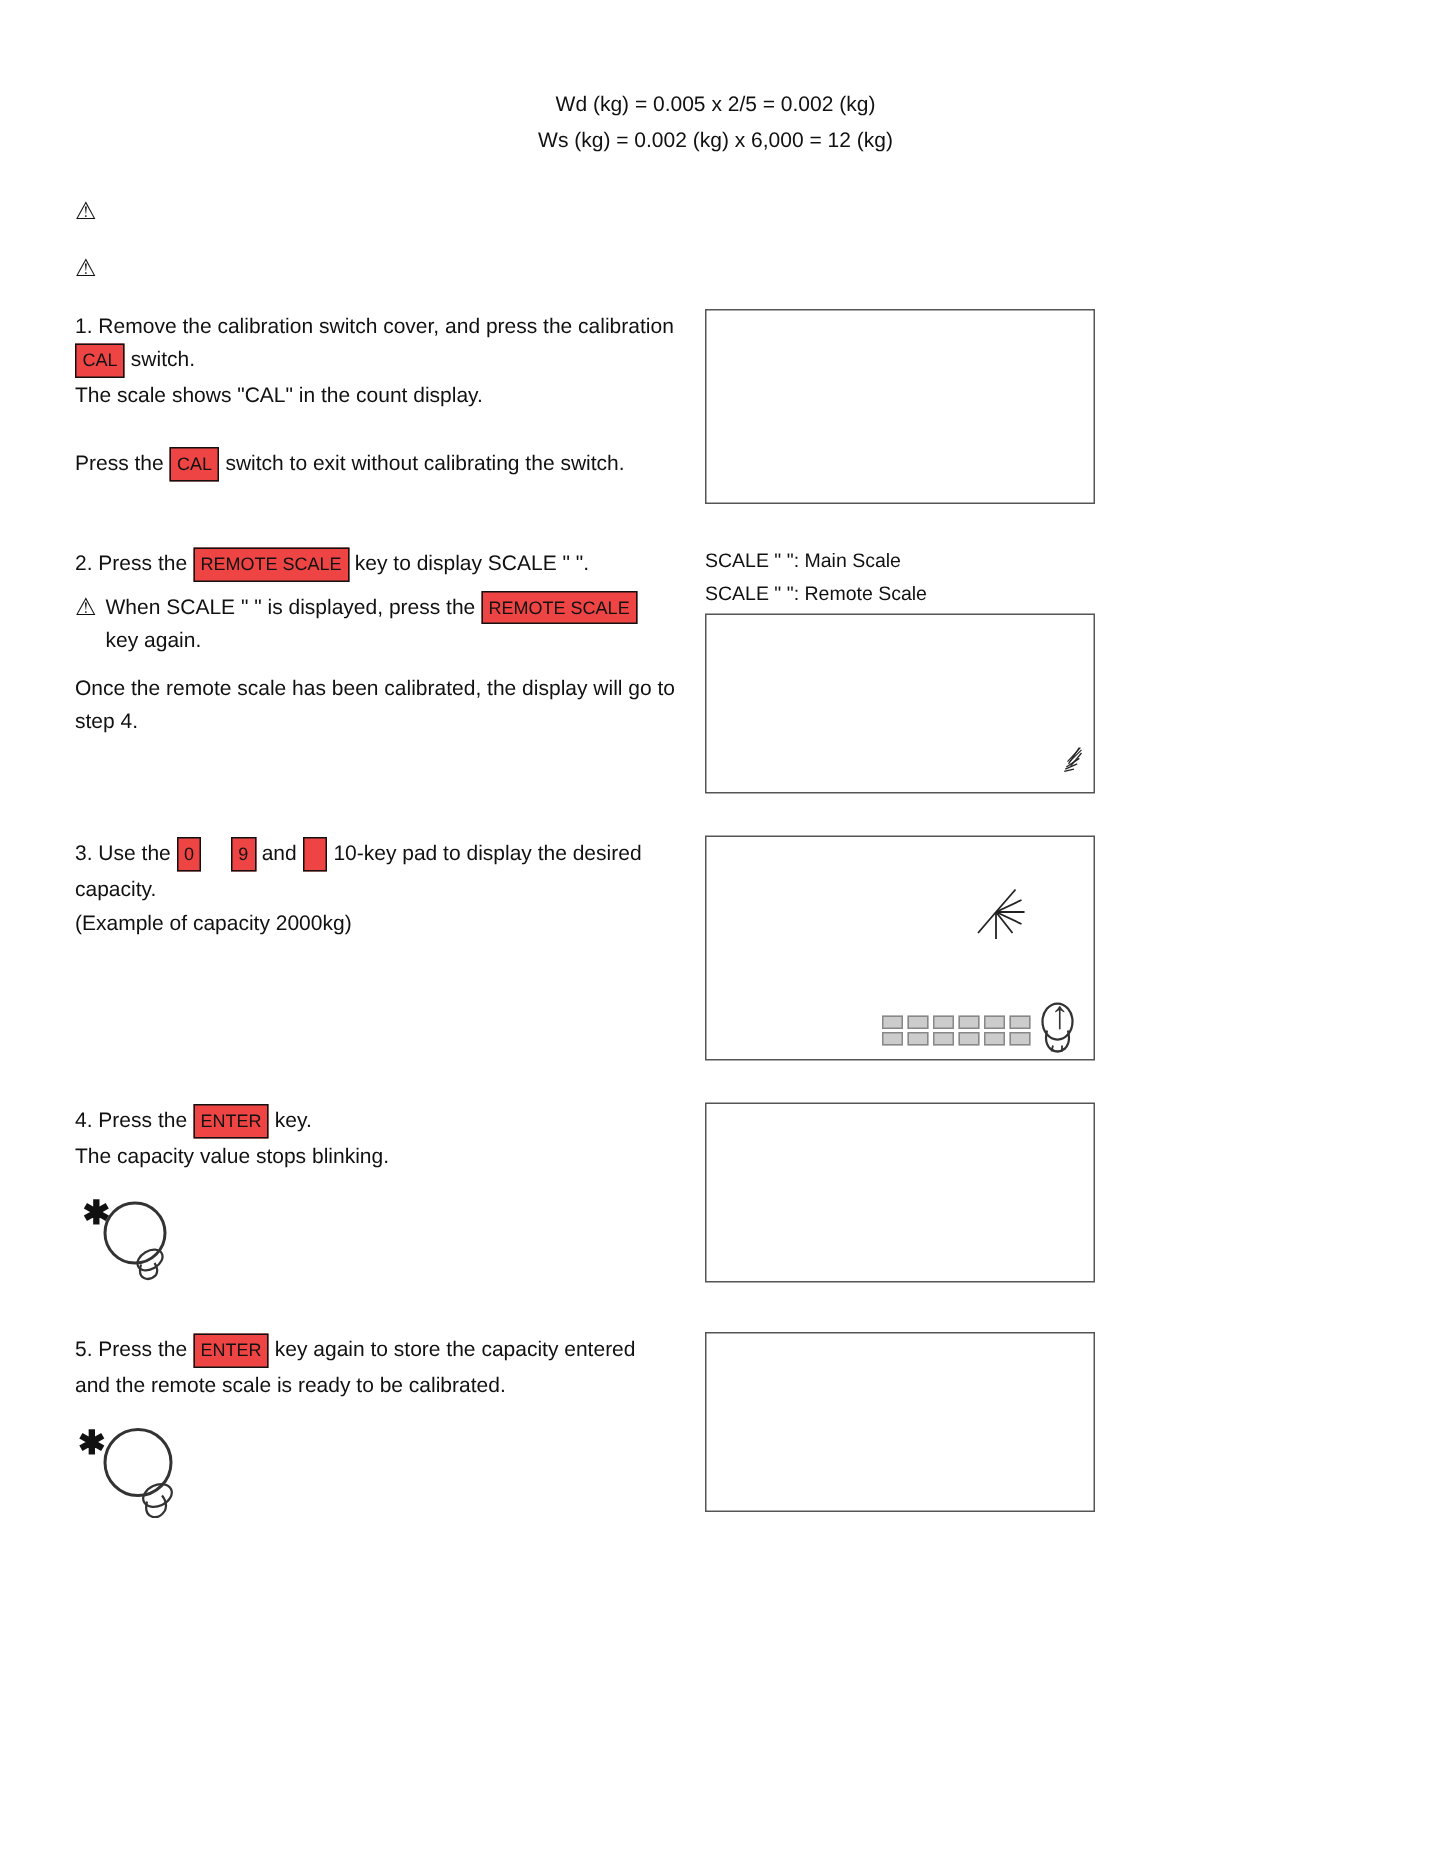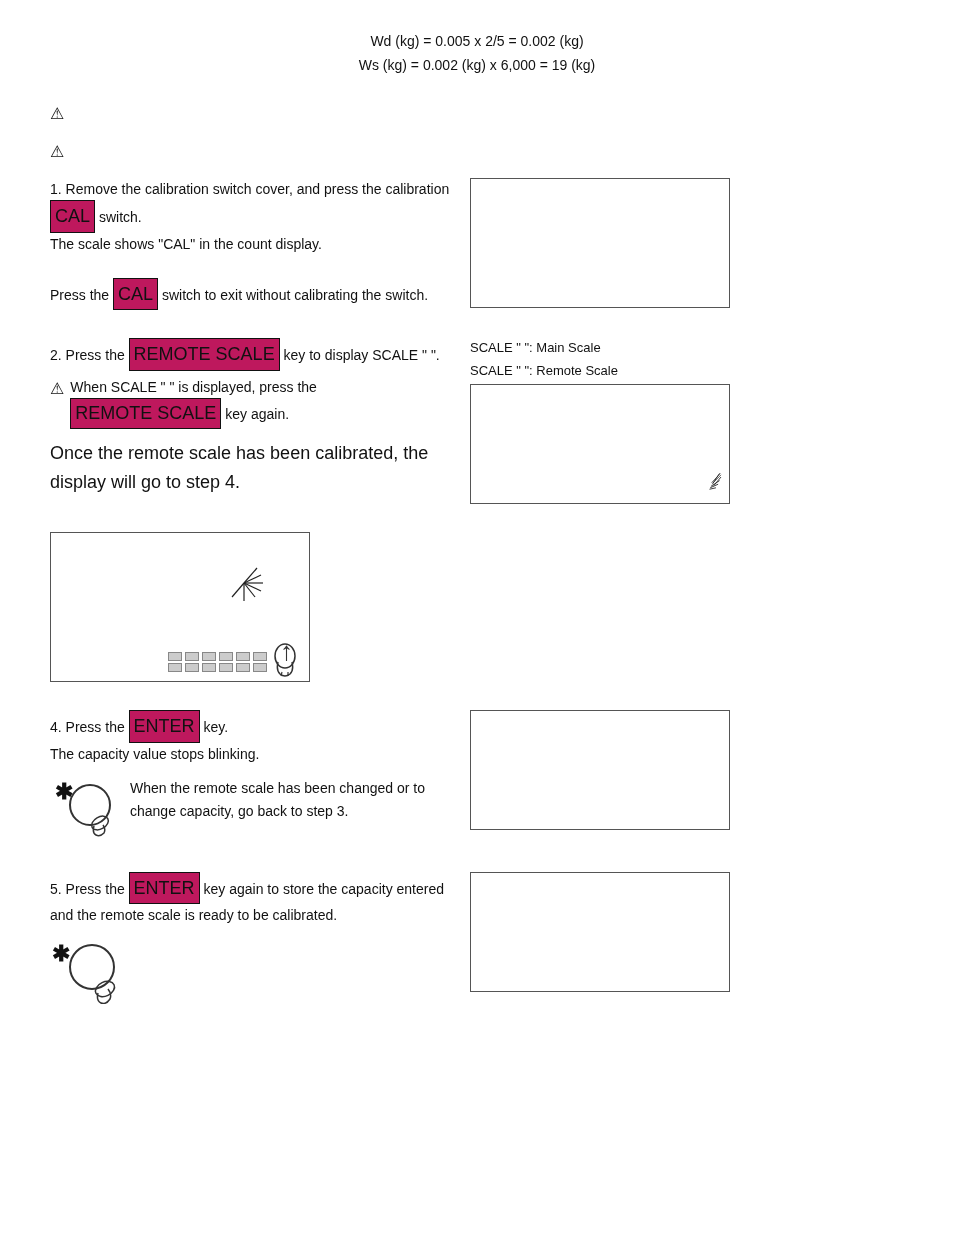--- a/index.html
+++ b/index.html
@@ -11,20 +11,21 @@
       width: 954px;
       min-height: 1235px;
       padding: 30px 50px;
     }
 
     .formula-section {
       text-align: center;
       margin-bottom: 24px;
       font-size: 14px;
       line-height: 1.7;
+      margin-top: 28px;
     }
 
     .warning-block {
       display: flex;
       align-items: flex-start;
       margin-bottom: 14px;
       font-size: 14px;
       line-height: 1.5;
     }
     .warning-icon {
@@ -55,22 +56,22 @@
       display: flex;
       flex-direction: column;
       align-items: flex-start;
     }
 
     kbd {
       display: inline-block;
       border: 1.5px solid #111;
       padding: 1px 4px;
       font-family: Arial, sans-serif;
-      font-size: 18px;
-      background: #be185d;
+      font-size: 12px;
+      background: #ef4444;
       white-space: nowrap;
     }
 
     
     .step1-display {
       width: 260px;
       height: 130px;
       border: 1.5px solid #555;
       background: #fff;
     }
@@ -129,35 +130,35 @@
     .warning-inline {
       display: flex;
       align-items: flex-start;
       font-size: 14px;
       line-height: 1.5;
       margin: 6px 0 6px 0;
     }
 
     .sub-note {
       margin-top: 10px;
-      font-size: 18px;
+      font-size: 14px;
       line-height: 1.6;
     }
 
     
     .flash-svg {
       overflow: visible;
     }
   </style>
 </head>
 <body>
 
 <div class="formula-section">
   <div>Wd (kg) = 0.005 x 2/5 = 0.002 (kg)</div>
-  <div>Ws (kg) = 0.002 (kg) x 6,000 = 19 (kg)</div>
+  <div>Ws (kg) = 0.002 (kg) x 6,000 = 12 (kg)</div>
 </div>
 
 <div class="warning-block">
   <span class="warning-icon">⚠</span>
 </div>
 
 <div class="warning-block">
   <span class="warning-icon">⚠</span>
 </div>
 
@@ -204,20 +205,32 @@
           <line x1="35" y1="40" x2="46" y2="35" stroke="#222" stroke-width="1.2"></line>
           <line x1="34" y1="42" x2="43" y2="40" stroke="#222" stroke-width="1.2"></line>
           <line x1="37" y1="33" x2="49" y2="20" stroke="#222" stroke-width="1"></line>
           <line x1="39" y1="33" x2="50" y2="22" stroke="#222" stroke-width="1"></line>
         </svg>
       </div>
     </div>
   </div>
 
   <div class="step-row">
+    <div class="step-left">
+      <span>3. </span>
+      <span>Use the </span>
+      <kbd>0</kbd>
+      <span> &nbsp;&nbsp;&nbsp; </span>
+      <kbd>9</kbd>
+      <span> and </span>
+      <kbd>&nbsp;&nbsp;</kbd>
+      <span> 10-key pad to display the desired capacity.</span>
+      <br>
+      <span>(Example of capacity 2000kg)</span>
+    </div>
     <div class="step-right">
       <div class="step3-display">
 
         <svg style="position:absolute;right:40px;top:30px;" width="50" height="40" viewBox="0 0 50 40">
           <line x1="25" y1="20" x2="38" y2="5" stroke="#222" stroke-width="1.2"></line>
           <line x1="25" y1="20" x2="42" y2="12" stroke="#222" stroke-width="1.2"></line>
           <line x1="25" y1="20" x2="44" y2="20" stroke="#222" stroke-width="1.2"></line>
           <line x1="25" y1="20" x2="42" y2="28" stroke="#222" stroke-width="1.2"></line>
           <line x1="25" y1="20" x2="36" y2="34" stroke="#222" stroke-width="1.2"></line>
           <line x1="25" y1="20" x2="25" y2="38" stroke="#222" stroke-width="1.2"></line>
@@ -266,21 +279,20 @@
           <svg width="70" height="60" viewBox="0 0 70 60">
 
             <text x="5" y="22" font-size="22" font-weight="bold" fill="#111">✱</text>
 
             <circle cx="40" cy="28" r="20" fill="none" stroke="#333" stroke-width="2"></circle>
 
             <ellipse cx="50" cy="46" rx="9" ry="6" fill="none" stroke="#333" stroke-width="1.5" transform="rotate(-30 50 46)"></ellipse>
             <path d="M44 49 Q42 56 46 58 Q50 60 54 56 Q56 52 53 48" fill="none" stroke="#333" stroke-width="1.5"></path>
           </svg>
         </div>
-        <div>When the remote scale has been changed or to change capacity, go back to step 3.</div>
       </div>
     </div>
     <div class="step-right">
       <div class="step4-display"></div>
     </div>
   </div>
 
   <div class="step-row">
     <div class="step-left">
       <span>5. </span>

